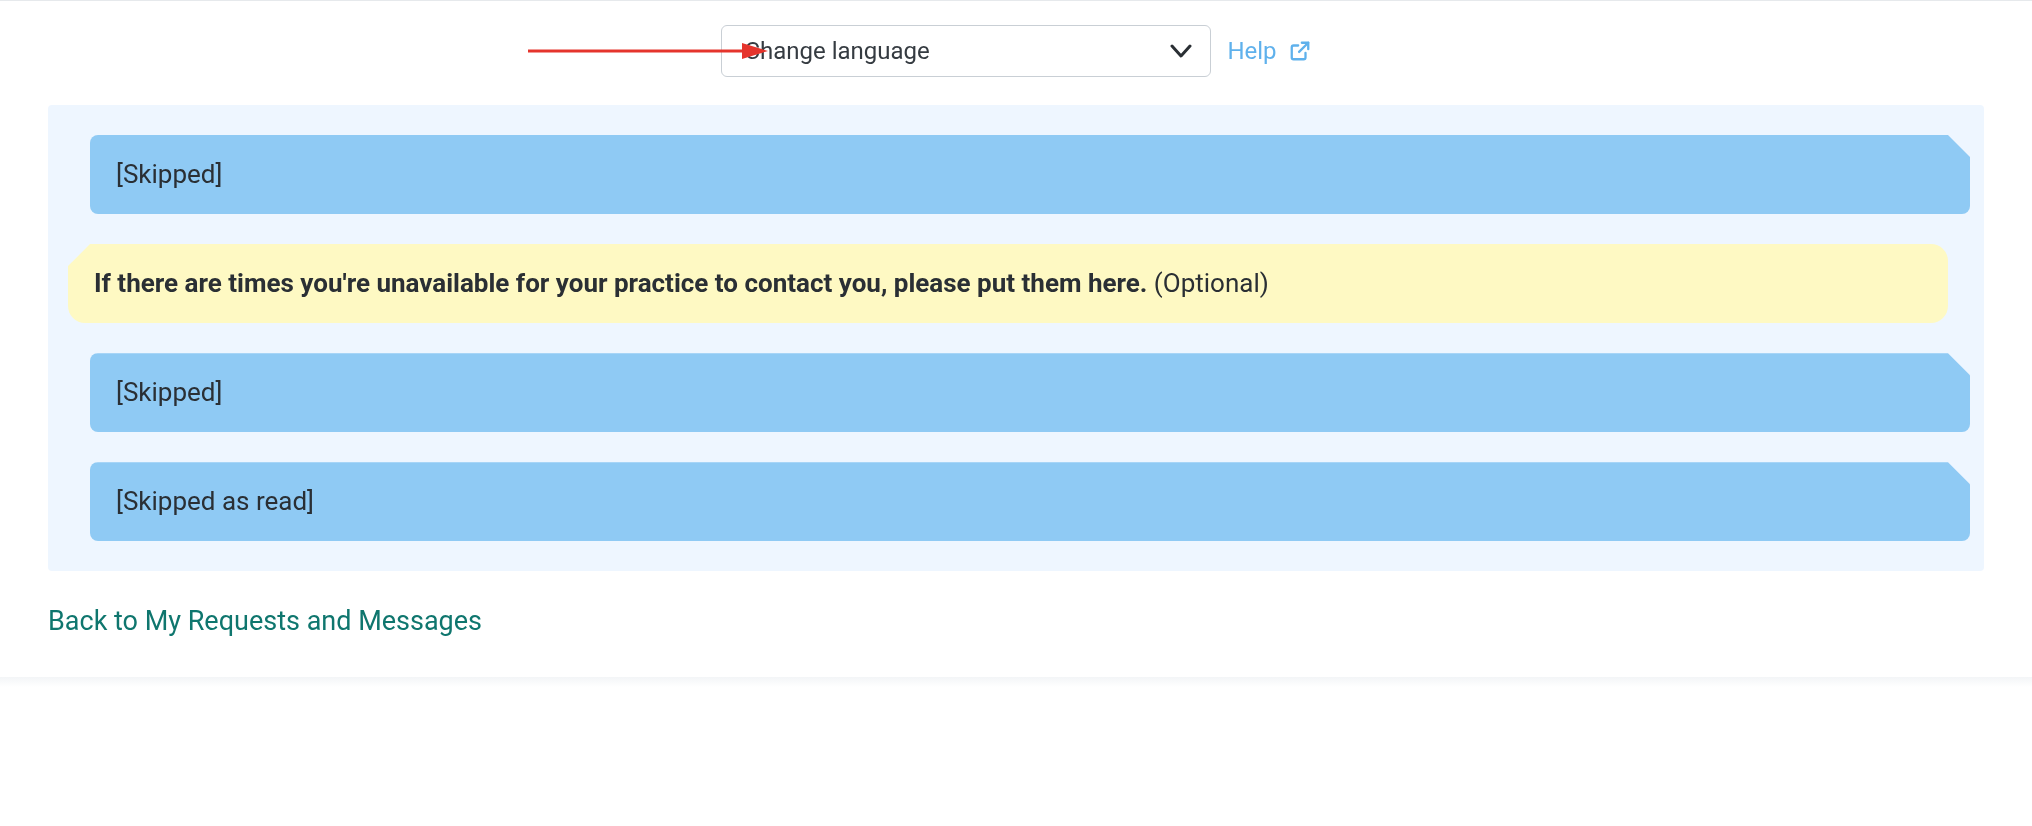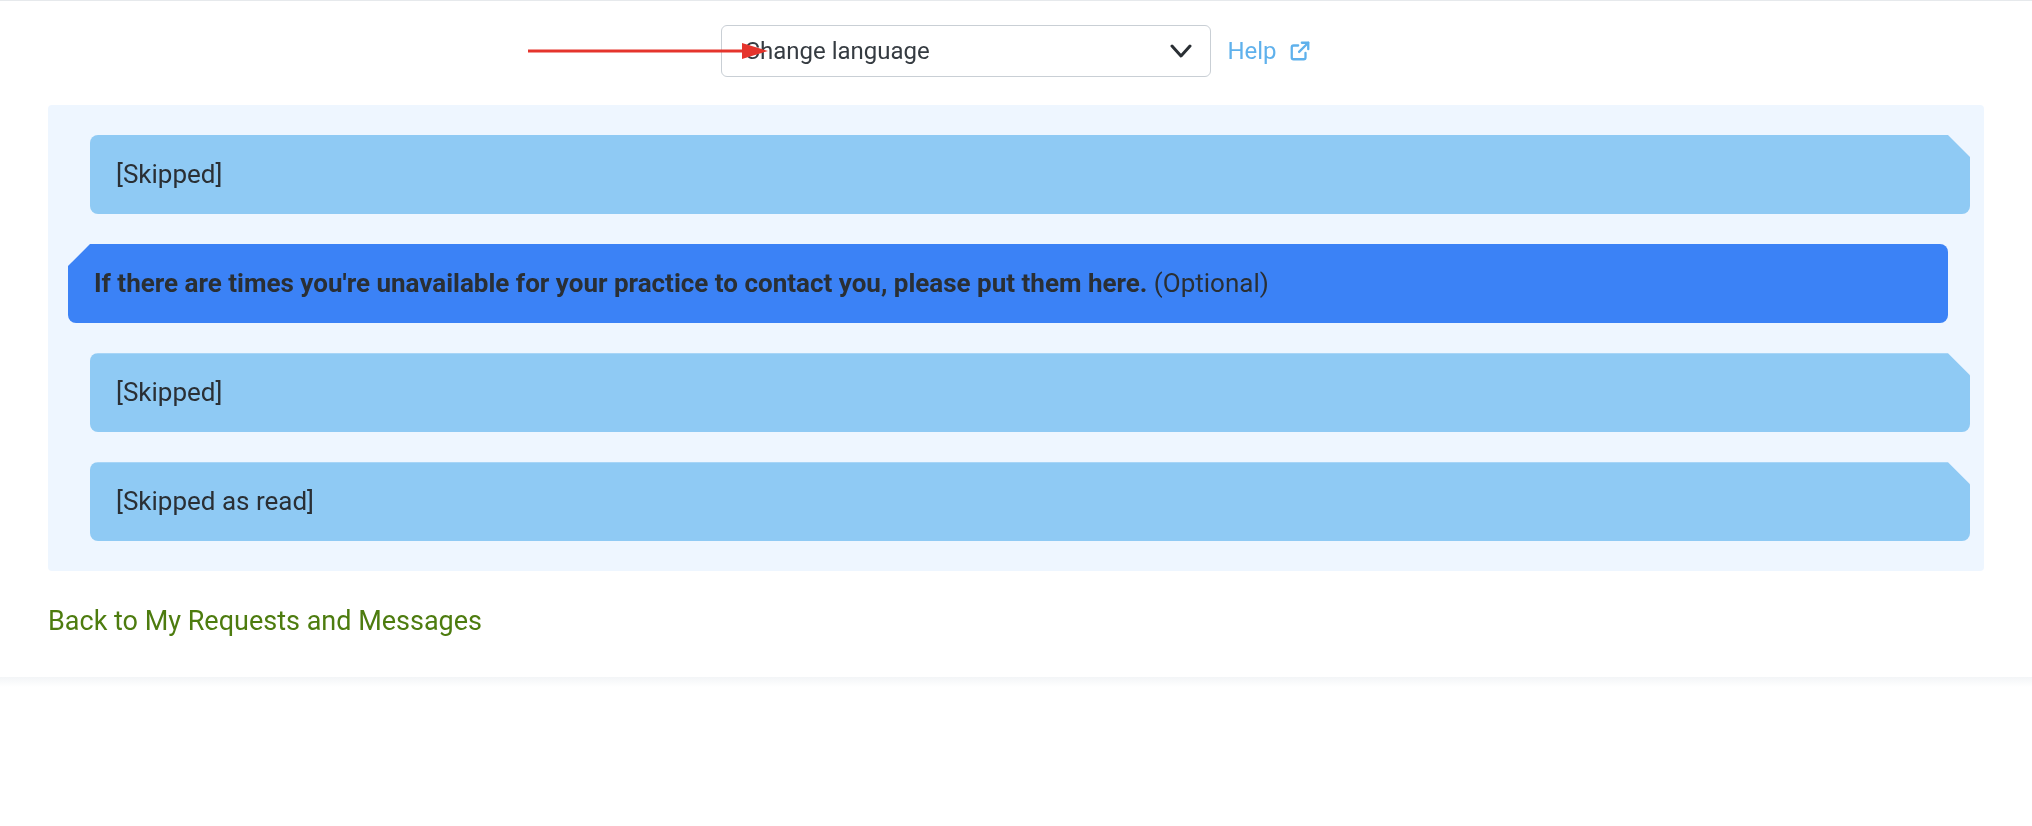--- a/index.html
+++ b/index.html
@@ -88,42 +88,42 @@
         0 0,
         calc(100% - 22px) 0,
         100% 22px,
         100% 100%,
         0 100%
       );
     }
 
     
     .bubble.grey {
-      background: #3b82f6;
+      background: #fef9c3;
       color: #2a2f34;
-      border-radius: 8px;
+      border-radius: 17px;
       margin-left: -2px;
       margin-right: 20px;
       clip-path: polygon(
         22px 0,
         100% 0,
         100% 100%,
         0 100%,
         0 22px
       );
     }
 
     .bold { font-weight: 700; }
     .muted { font-weight: 400; }
 
     
     .footer-link {
       margin-top: 34px;
       font-size: 27px;
-      color: #4d7c0f;
+      color: #0f766e;
       cursor: pointer;
       display: inline-block;
     }
 
     .page-bottom-shadow {
       height: 10px;
       background: linear-gradient(#f3f5f7, #ffffff);
       margin-top: 16px;
     }
   </style>

